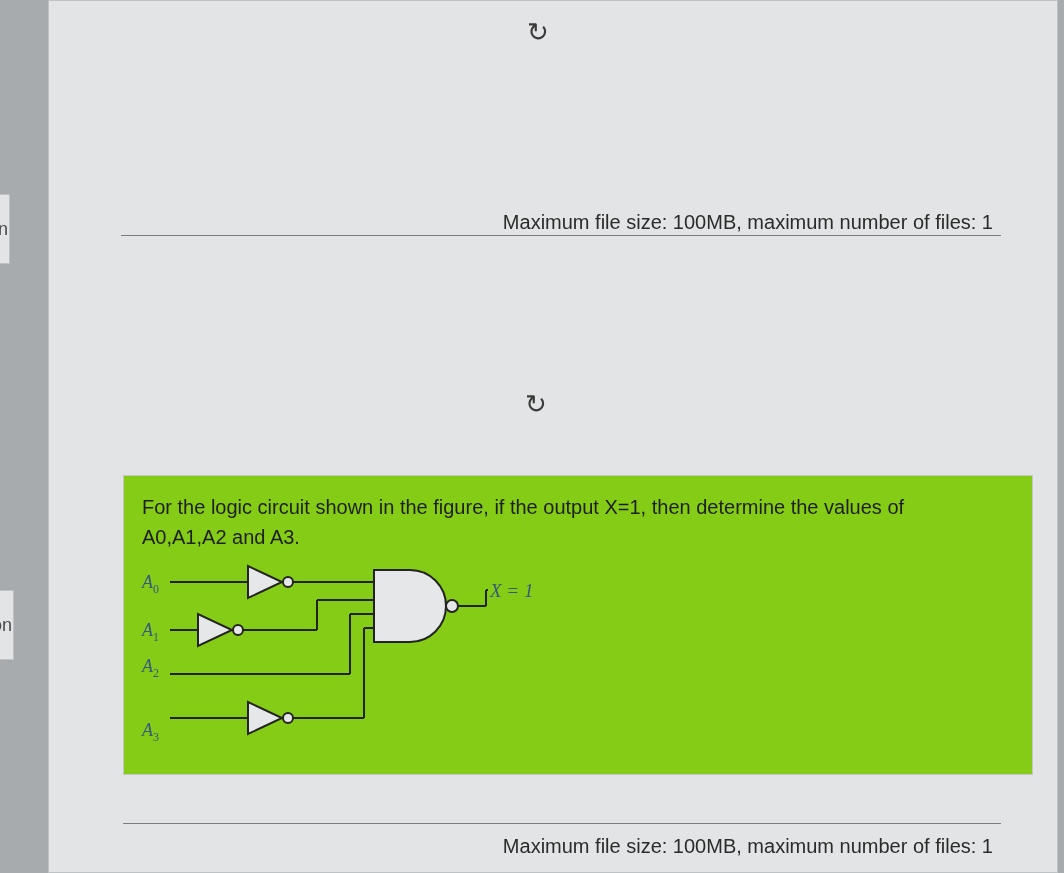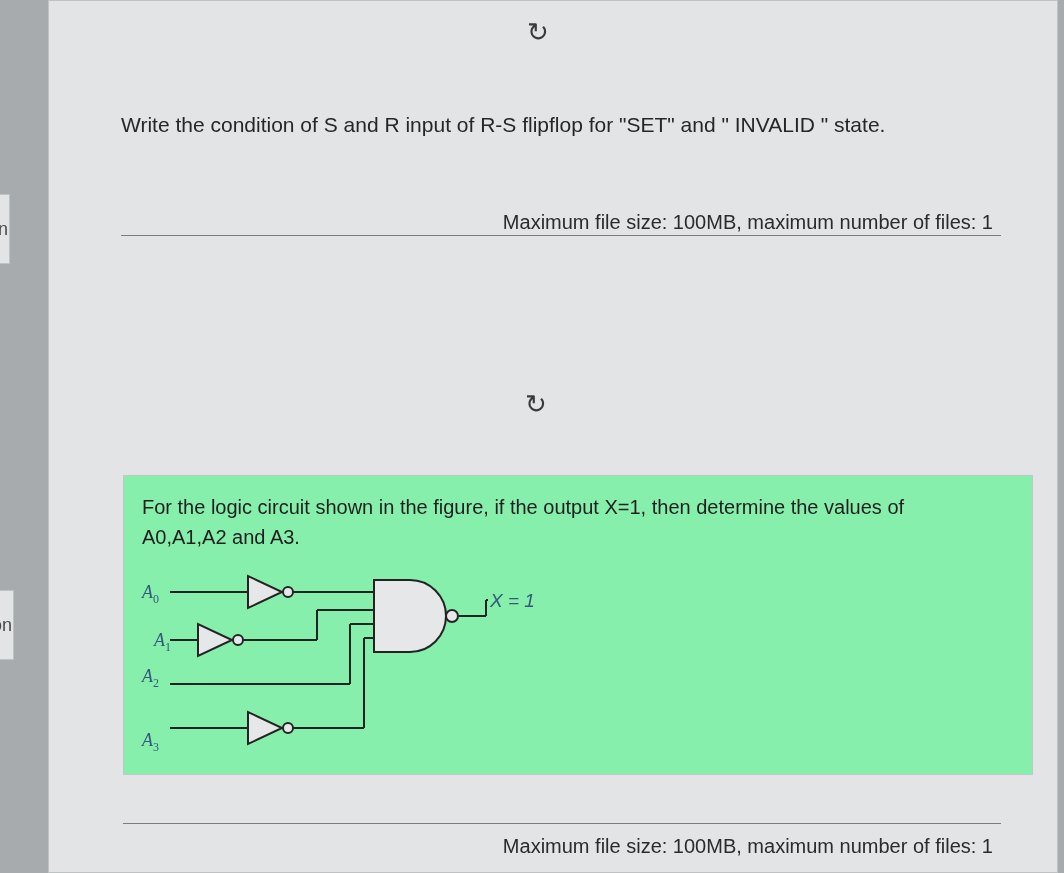--- a/index.html
+++ b/index.html
@@ -101,46 +101,46 @@
     font-size: 26px;
     color: #3a3a3a;
   }
   .q2-block {
     position: absolute;
     left: 74px;
     top: 474px;
     width: 910px;
     height: 300px;
     border: 1px solid #c3c6c8;
-    background: #86efac;
+    background: #84cc16;
     box-sizing: border-box;
     padding: 16px 18px 0 18px;
   }
   .q2-text {
     color: #1f1f1f;
     font-size: 20px;
     line-height: 1.5;
   }
   .circuit {
     position: relative;
-    margin-top: 22px;
+    margin-top: 12px;
     width: 420px;
     height: 190px;
   }
   .circuit svg {
     width: 100%;
     height: 100%;
   }
   .output-label {
     position: absolute;
     left: 348px;
     top: 16px;
     color: #355a7a;
     font-size: 19px;
-    font-family: Liberation Sans, sans-serif;
+    font-family: Liberation Serif, serif;
     font-style: italic;
   }
   .in-label {
     position: absolute;
     color: #355a7a;
     font-family: "Times New Roman", serif;
     font-style: italic;
     font-size: 18px;
   }
   .sub {
@@ -162,37 +162,36 @@
 <body>
 
 <div class="nav-stub-1">n</div>
 <div class="nav-stub-2">on</div>
 
 <div class="main-panel">
 
   <div class="spinner-top">↻</div>
 
   <div class="q1">
-    <div>Write the condition of S and R input of R-S flipflop for "SET" and " INVALID " state.</div>
   </div>
 
   <div class="upload-note-1">Maximum file size: 100MB, maximum number of files: 1</div>
   <hr class="hr1">
 
   <div class="spinner-mid">↻</div>
 
   <div class="q2-block">
     <div class="q2-text">
       <span>For the logic circuit shown in the figure, if the output X=1, then determine the values of</span><br>
       <span>A0,A1,A2 and A3.</span>
     </div>
 
     <div class="circuit">
       <span class="in-label" style="left:0;top:8px;">A<span class="sub">0</span></span>
-      <span class="in-label" style="left:12px;top:56px;">A<span class="sub">1</span></span>
+      <span class="in-label" style="left:0;top:56px;">A<span class="sub">1</span></span>
       <span class="in-label" style="left:0;top:92px;">A<span class="sub">2</span></span>
       <span class="in-label" style="left:0;top:156px;">A<span class="sub">3</span></span>
       <span class="output-label">X = 1</span>
 
       <svg viewBox="0 0 420 190">
         <g stroke="#232323" stroke-width="2" fill="none">
 
           <line x1="28" y1="18" x2="106" y2="18"></line>
 
           <path d="M106 2 L106 34 L140 18 Z" fill="#e6e7e8"></path>

